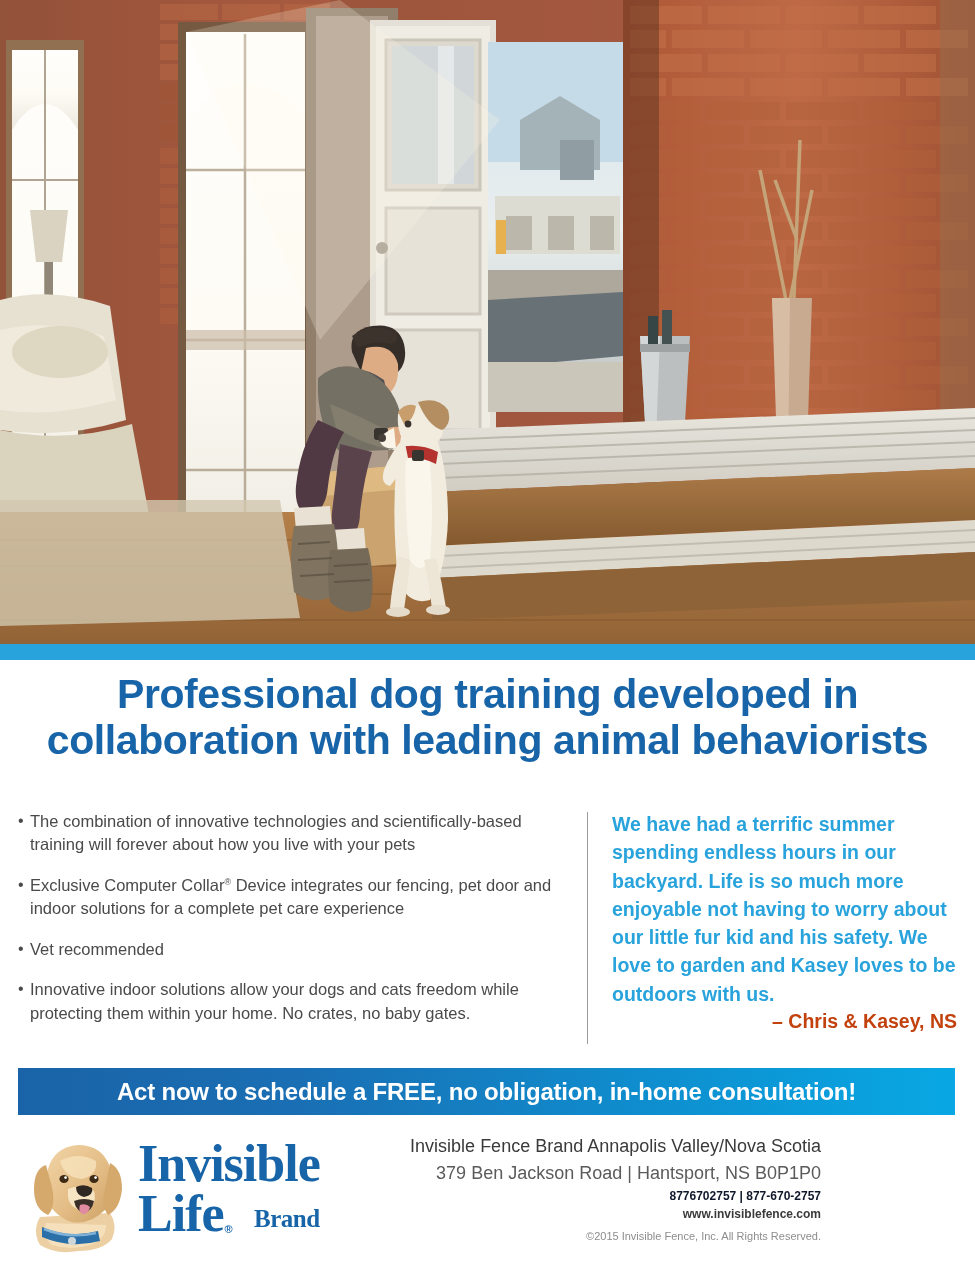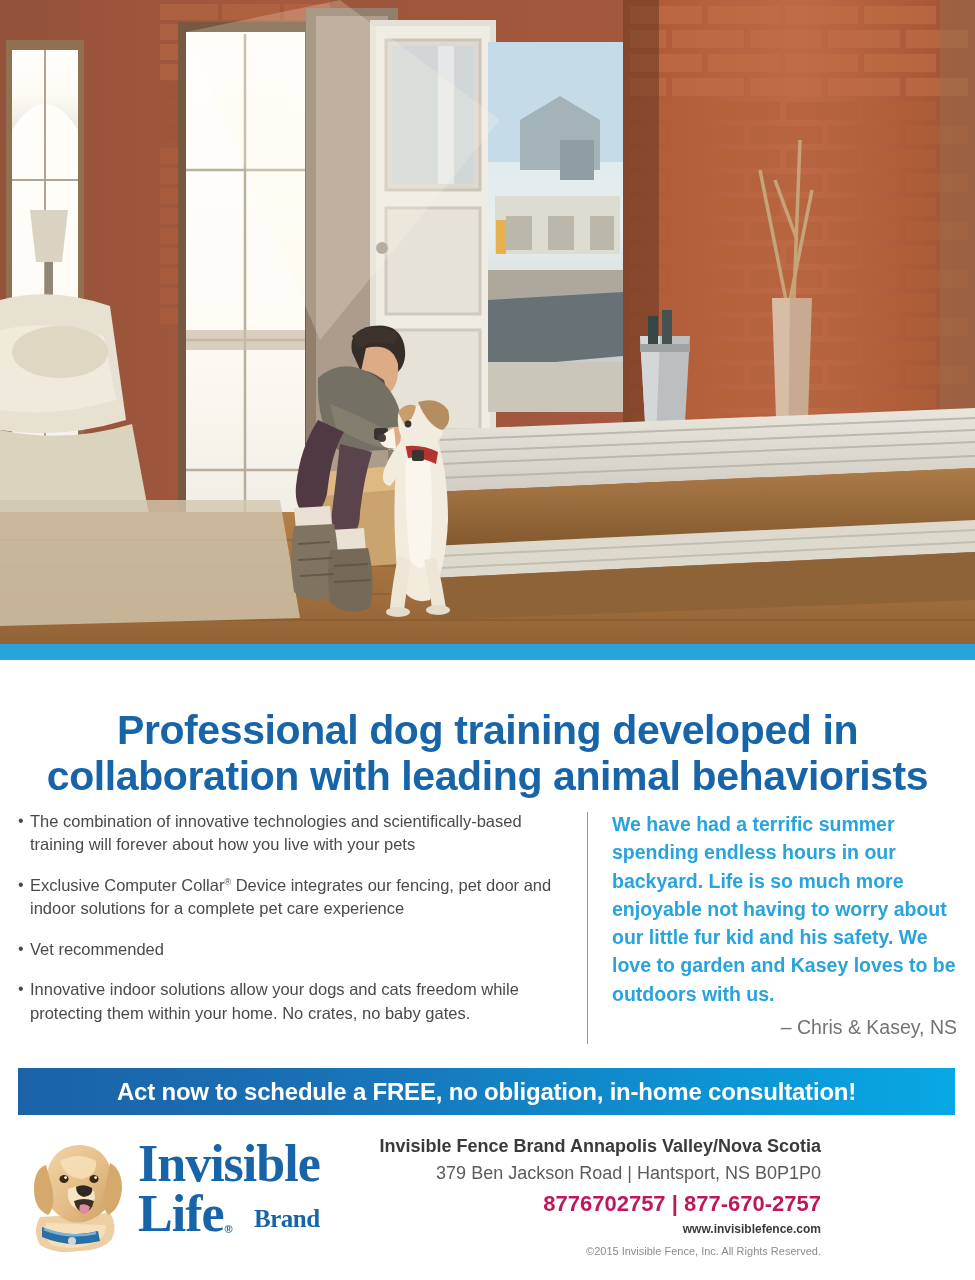--- a/index.html
+++ b/index.html
@@ -41,21 +41,20 @@
     position: absolute;
     left: 0; top: 672px;
     width: 975px;
     text-align: center;
     color: #1765a8;
     font-size: 41px;
     font-weight: bold;
     line-height: 1.12;
     letter-spacing: -0.4px;
     padding: 0 20px;
-    margin-top: 36px;
   }
 
   
   .columns {
     position: absolute;
     left: 0; top: 810px;
     width: 975px; height: 245px;
   }
 
   .bullets {
@@ -92,25 +91,25 @@
     left: 612px; top: 0;
     width: 345px;
   }
   .quote {
     color: #29a3dc;
     font-size: 19.5px;
     font-weight: bold;
     line-height: 1.45;
   }
   .quote-attrib {
-    color: #737373;
+    color: #c2410c;
     font-size: 19.5px;
-    font-weight: normal;
+    font-weight: bold;
     text-align: right;
-    margin-top: 8px;
+    margin-top: 2px;
   }
 
   
   .cta {
     position: absolute;
     left: 18px; top: 1068px;
     width: 937px; height: 47px;
     background: linear-gradient(90deg, #1a63a8 0%, #1a6fb4 30%, #0f8ccd 65%, #08a8e4 100%);
     display: flex;
     align-items: center;
@@ -178,31 +177,31 @@
 
   .contact {
     position: absolute;
     right: 28px; top: 8px;
     width: 480px;
     text-align: right;
   }
   .contact-name {
     color: #3a3a3a;
     font-size: 18px;
-    font-weight: bold;
+    font-weight: normal;
     line-height: 1.5;
   }
   .contact-addr {
     color: #5b5b5b;
     font-size: 18px;
     line-height: 1.5;
   }
   .contact-phone {
-    color: #be185d;
-    font-size: 22px;
+    color: #0f172a;
+    font-size: 12px;
     font-weight: bold;
     line-height: 1.5;
   }
   .contact-web {
     color: #3a3a3a;
     font-size: 12px;
     font-weight: bold;
     line-height: 1.5;
   }
   .contact-copy {

